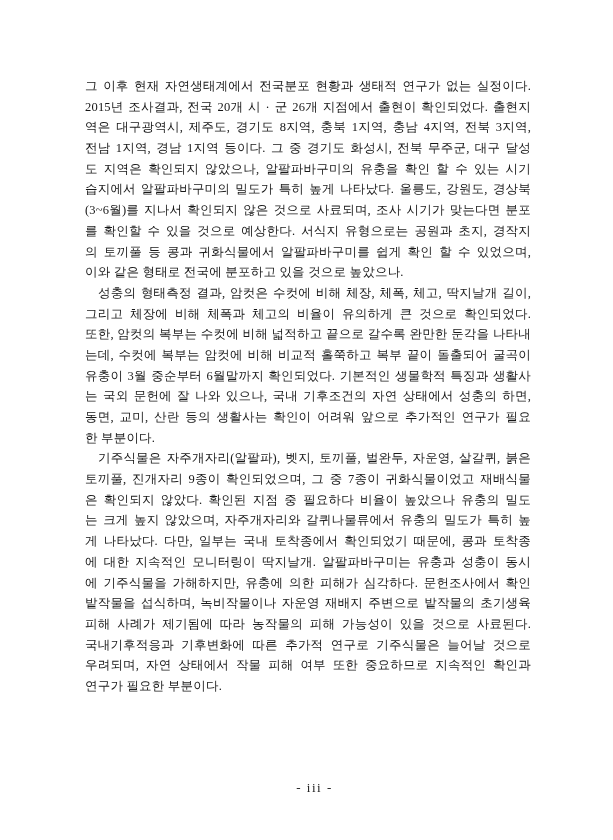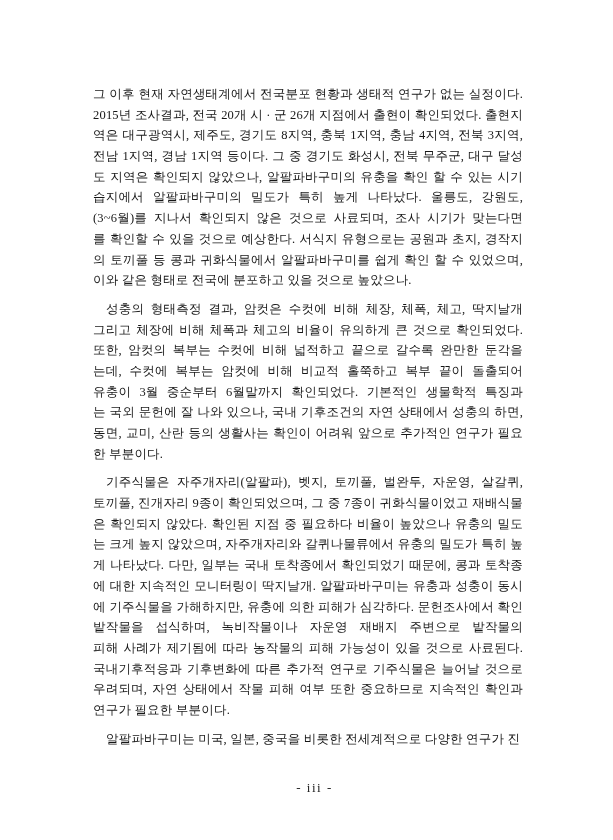--- a/index.html
+++ b/index.html
@@ -20,21 +20,21 @@
     font-family: "Liberation Serif", "DejaVu Serif", serif;
     color: #161616;
   }
   .text-block {
     position: absolute;
     left: 85px;
     top: 76px;
     width: 446px;
   }
   .para {
-    margin: 8px;
+    margin: 0;
     padding: 0;
   }
   .line {
     font-size: 12.5px;
     line-height: 20.7px;
     height: 20.7px;
     overflow: hidden;
     text-align: justify;
     text-align-last: justify;
     word-break: keep-all;
@@ -91,18 +91,15 @@
         <div class="line">는 크게 높지 않았으며, 자주개자리와 갈퀴나물류에서 유충의 밀도가 특히 높</div>
         <div class="line">게 나타났다. 다만, 일부는 국내 토착종에서 확인되었기 때문에, 콩과 토착종</div>
         <div class="line">에 대한 지속적인 모니터링이 딱지날개. 알팔파바구미는 유충과 성충이 동시</div>
         <div class="line">에 기주식물을 가해하지만, 유충에 의한 피해가 심각하다. 문헌조사에서 확인</div>
         <div class="line">밭작물을 섭식하며, 녹비작물이나 자운영 재배지 주변으로 밭작물의 초기생육</div>
         <div class="line">피해 사례가 제기됨에 따라 농작물의 피해 가능성이 있을 것으로 사료된다.</div>
         <div class="line">국내기후적응과 기후변화에 따른 추가적 연구로 기주식물은 늘어날 것으로</div>
         <div class="line">우려되며, 자연 상태에서 작물 피해 여부 또한 중요하므로 지속적인 확인과</div>
         <div class="line">연구가 필요한 부분이다.</div>
       </div>
-      <div class="para indent">
-        <div class="line">알팔파바구미는 미국, 일본, 중국을 비롯한 전세계적으로 다양한 연구가 진</div>
-      </div>
     </div>
   <div class="page-number">- iii -</div>
 </div>
 
 </body></html>

